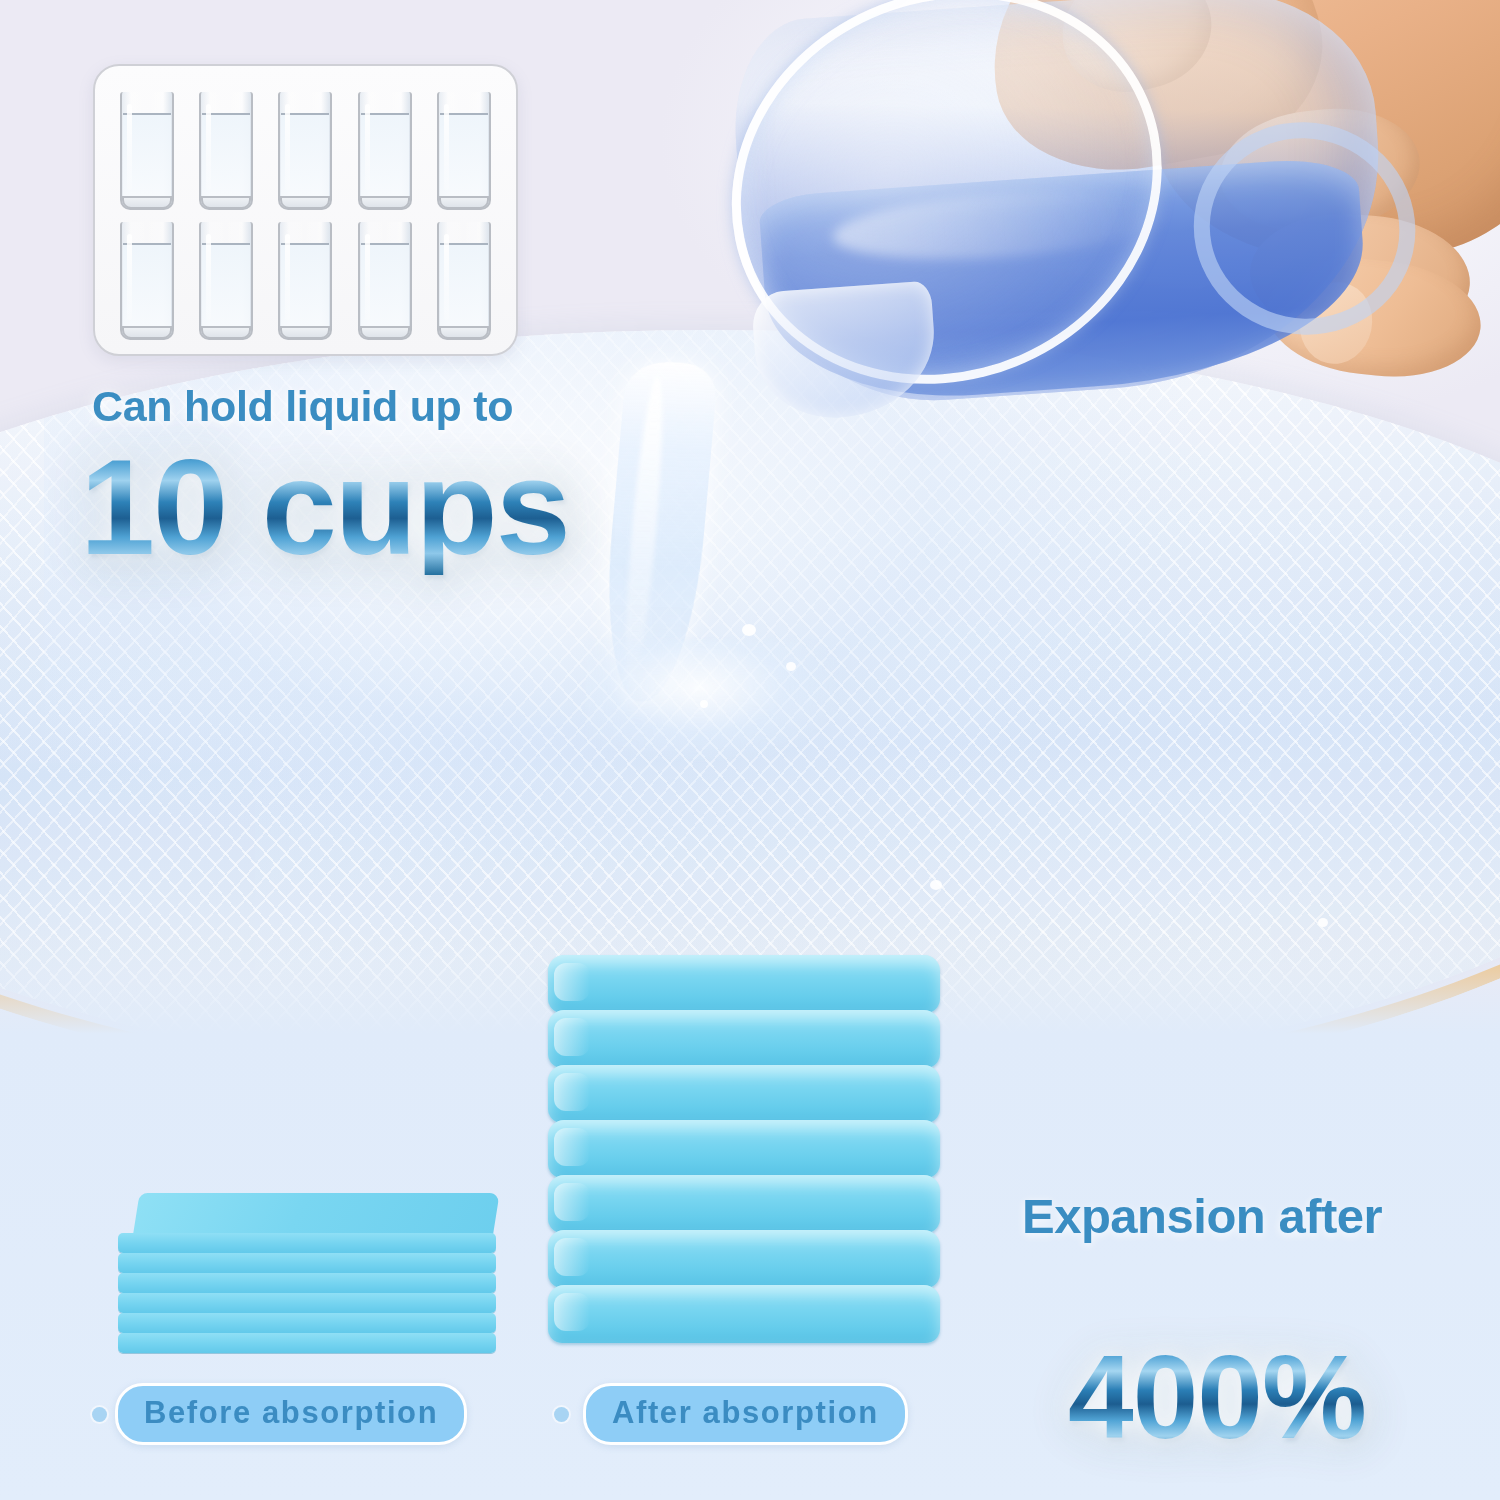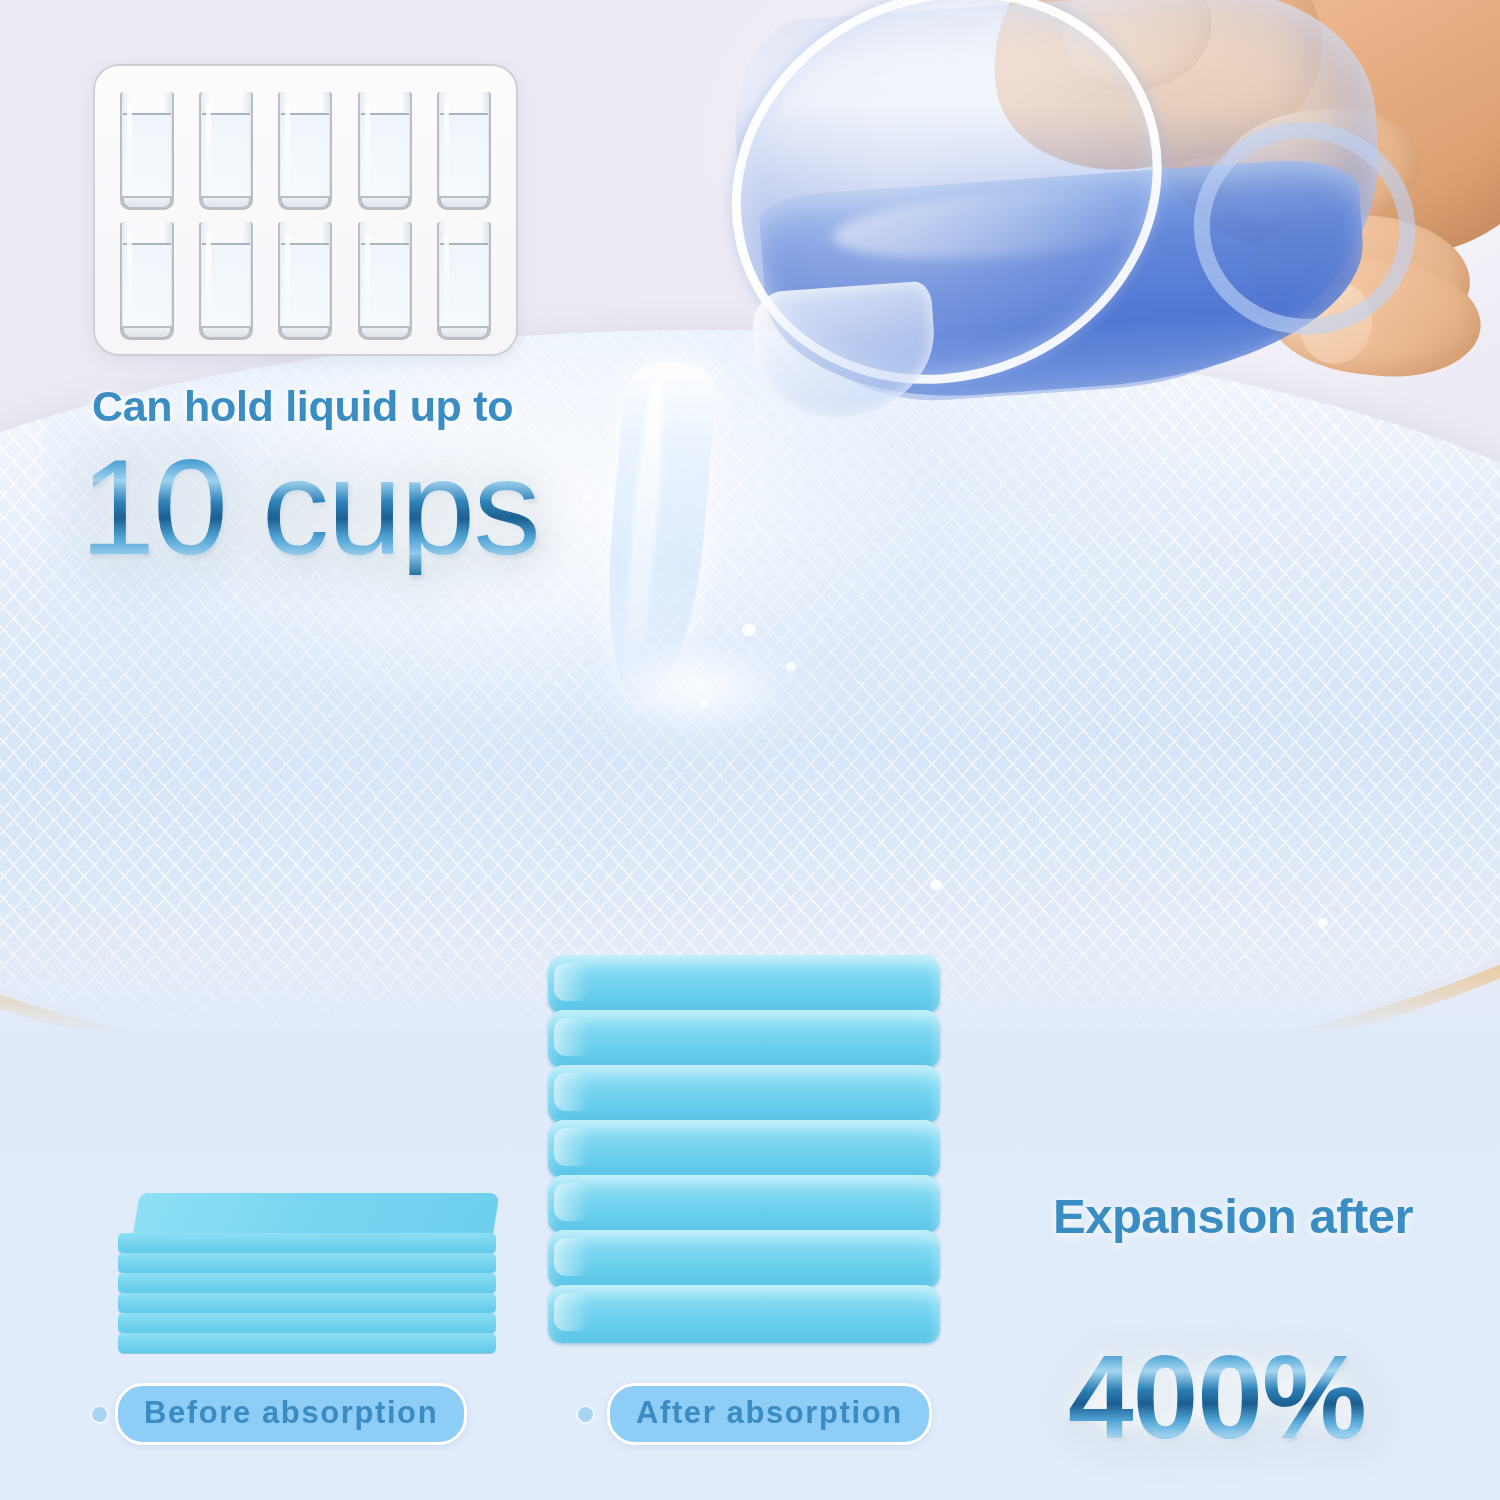--- a/index.html
+++ b/index.html
@@ -207,21 +207,21 @@
   .headline{
     position:absolute;left:92px;top:382px;
     font-size:43px;font-weight:bold;letter-spacing:-.3px;
     color:#3a8dc2;
     font-family:"Liberation Sans", sans-serif;
     text-shadow:0 2px 7px rgba(255,255,255,.95), 0 0 18px rgba(255,255,255,.85);
     white-space:nowrap;
   }
   .bignum{
     position:absolute;left:80px;top:440px;
-    font-size:135px;line-height:1;font-weight:normal;letter-spacing:-2px;
+    font-size:135px;line-height:1;font-weight:bold;letter-spacing:-2px;
     font-family:"Liberation Sans", sans-serif;
     background:linear-gradient(180deg,#1d5f92 0%,#4fa2d4 16%,#9fd2ef 30%,#2e82b8 46%,#1d5f92 58%,#4fa2d4 72%,#8ec8ea 84%,#24709f 100%);
     -webkit-background-clip:text;background-clip:text;
     color:transparent;-webkit-text-fill-color:transparent;
     filter:drop-shadow(0 0 12px rgba(255,255,255,.95)) drop-shadow(0 0 26px rgba(255,255,255,.8)) drop-shadow(2px 3px 2px rgba(40,90,130,.35));
     white-space:nowrap;
   }
 
   
   .bottom{
@@ -278,21 +278,21 @@
   }
 
   
   .claim{
     position:absolute;left:1022px;top:1182px;width:460px;z-index:4;
     font-size:49px;font-weight:bold;line-height:1.42;
     color:#3a8dc2;letter-spacing:-.5px;
     font-family:"Liberation Sans", sans-serif;
     text-shadow:0 2px 8px rgba(255,255,255,.9);
   }
-  .claim div{white-space:nowrap;margin-left:31px;}
+  .claim div{white-space:nowrap;}
   .pct{
     position:absolute;left:1068px;top:1338px;z-index:4;
     font-size:118px;line-height:1;font-weight:bold;letter-spacing:-1px;
     font-family:"Liberation Sans", sans-serif;
     background:linear-gradient(180deg,#1d5f92 0%,#4ea2d5 14%,#a5d6f1 28%,#2b7fb6 44%,#1c5d90 56%,#52a5d6 70%,#9ed2ef 83%,#226d9d 100%);
     -webkit-background-clip:text;background-clip:text;
     color:transparent;-webkit-text-fill-color:transparent;
     filter:drop-shadow(0 0 10px rgba(255,255,255,.95)) drop-shadow(0 0 22px rgba(255,255,255,.85)) drop-shadow(2px 3px 2px rgba(40,90,130,.3));
     white-space:nowrap;
   }
@@ -425,21 +425,21 @@
     <div class="sa-layer" style="top:165px;"></div>
     <div class="sa-layer" style="top:220px;"></div>
     <div class="sa-layer" style="top:275px;"></div>
     <div class="sa-layer" style="top:330px;"></div>
   </div>
 
   <div class="pill-wrap" style="left:92px;top:1383px;gap:8px;">
     <span class="dot"></span>
     <span class="pill">Before absorption</span>
   </div>
-  <div class="pill-wrap" style="left:578px;top:1383px;">
+  <div class="pill-wrap" style="left:554px;top:1383px;">
     <span class="dot"></span>
     <span class="pill">After absorption</span>
   </div>
 
   <div class="claim">
     <div>Expansion after</div>
   </div>
   <div class="pct">400%</div>
 
 </div>

